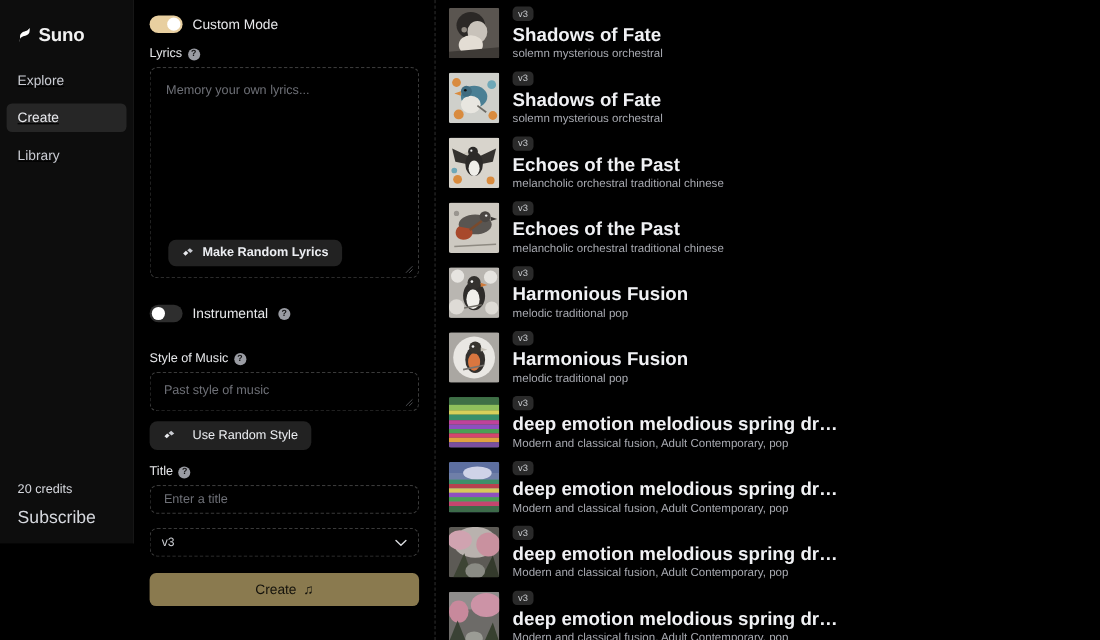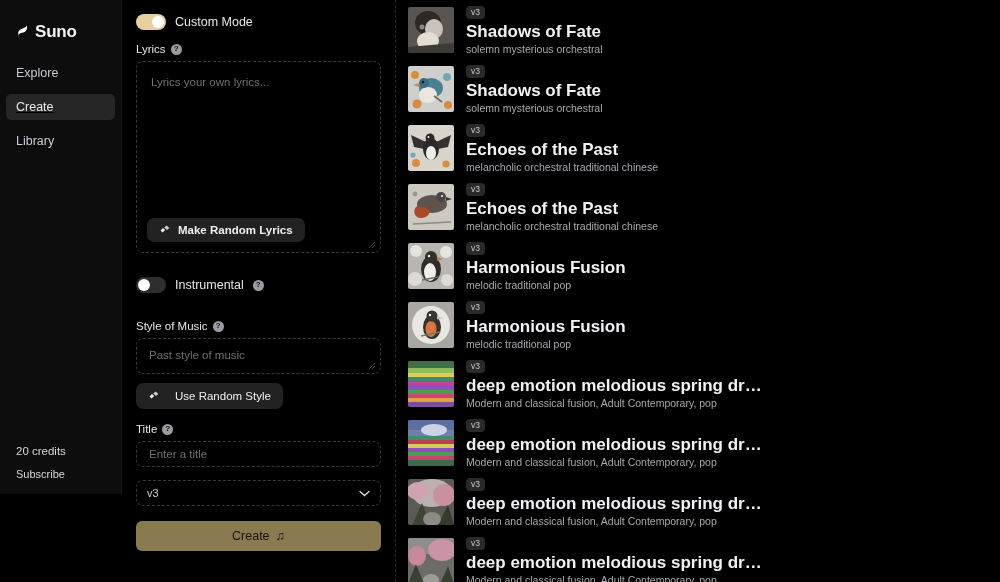--- a/index.html
+++ b/index.html
@@ -33,21 +33,21 @@
     color: #c9cbd2; font-size: 12.5px;
     padding: 6px 10px; border-radius: 5px;
     cursor: pointer; line-height: 14px;
   }
   .nav-item.active { background: #262626; color: #e9eaee; }
   .sidebar-bottom {
     margin-top: auto; padding: 0 0 14px 16px;
     display: flex; flex-direction: column; gap: 11px;
   }
   .credits { color: #d6d8de; font-size: 11.5px; }
-  .subscribe { color: #d6d8de; font-size: 11px; cursor: pointer; }
+  .subscribe { color: #d6d8de; font-size: 16px; cursor: pointer; }
 
   
   .center {
     width: 274px; flex: 0 0 274px; height: 582px;
     background: #000;
     padding: 10px 14px 0 14px;
     position: relative;
     border-right: 1px dashed #2a2a2a;
   }
   .toggle-row { display: flex; align-items: center; gap: 9px; height: 24px; margin-bottom: 9px;}
@@ -79,21 +79,21 @@
     border: 1px dashed #3a3a3a; border-radius: 7px;
     background: #000; position: relative;
   }
   .lyrics-box { height: 192px; padding: 14px 14px; }
   .placeholder { color: #6e7077; font-size: 11.5px; }
   .resize-grip {
     position: absolute; right: 4px; bottom: 3px;
     width: 8px; height: 8px; opacity: .55;
   }
   .inner-btn {
-    position: absolute; left: 10px; bottom: 10px;
+    position: absolute; left: 16px; bottom: 10px;
     background: #222222; border-radius: 7px;
     padding: 6px 12px; display: inline-flex; align-items: center; gap: 7px;
     color: #eceef2; font-size: 11.5px; font-weight: 700; cursor: pointer;
   }
   .dice { width: 12px; height: 10px; display:block; }
   .style-box { height: 36px; padding: 10px 12px; margin-bottom: 0; }
   .plain-btn {
     margin-top: 9px; background: #222222; border-radius: 7px;
     padding: 7px 12px; display: inline-flex; align-items: center; gap: 15px;
     color: #eceef2; font-size: 11.5px; font-weight: 400; cursor: pointer;
@@ -187,21 +187,21 @@
         </div>
       <span class="toggle-label">Custom Mode</span>
     </div>
 
     <div class="field-label">
       <span>Lyrics</span>
       <span class="help">?</span>
     </div>
 
     <div class="box lyrics-box">
-      <div class="placeholder">Lyrics your own lyrics...</div>
+      <div class="placeholder">Memory your own lyrics...</div>
       <svg class="resize-grip" viewBox="0 0 8 8">
         <path d="M7 1 L1 7 M7 4 L4 7" stroke="#8a8c92" stroke-width="0.9" fill="none"></path>
       </svg>
       <div class="inner-btn">
         <svg class="dice" viewBox="0 0 12 10">
           <path d="M1.5 5.5 L4 3 L6.2 5 L3.6 7.4 Z" fill="#e9eaee"></path>
           <path d="M5.2 2.6 L7.6 0.6 L10.4 3 L8 5 Z" fill="#c9cbd1"></path>
         </svg>
         <span>Make Random Lyrics</span>
       </div>

